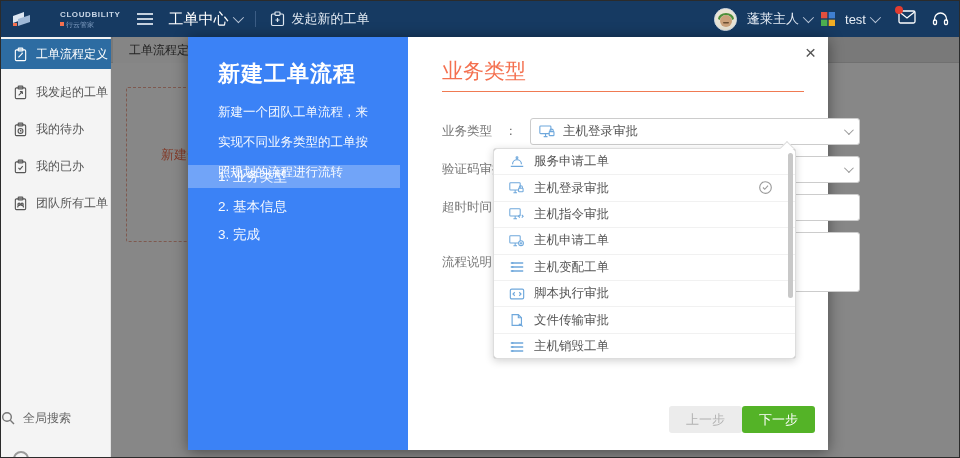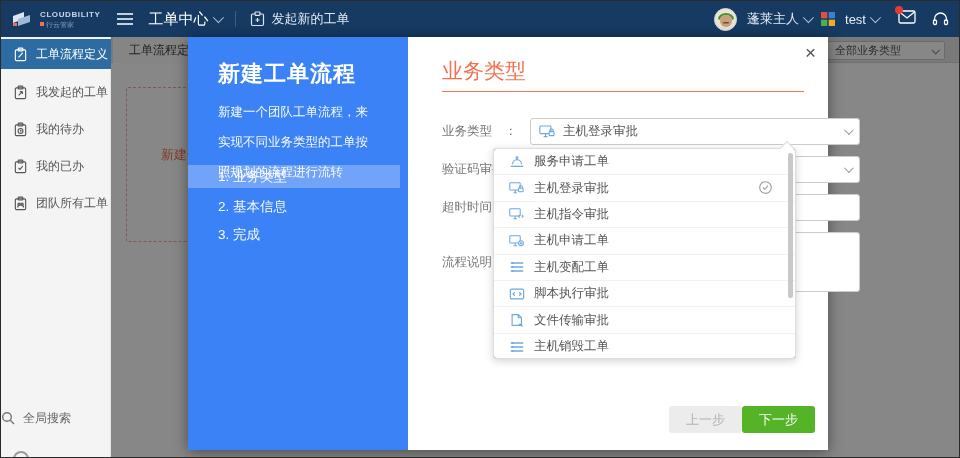--- a/index.html
+++ b/index.html
@@ -3,21 +3,21 @@
 <meta charset="utf-8">
 <style>
   * { margin:0; padding:0; box-sizing:border-box; }
   html,body { width:960px; height:458px; }
   body { font-family:"Liberation Sans","DejaVu Sans",sans-serif; }
   #app { position:relative; width:960px; height:458px; background:#fff; border:1px solid #2b2b2b; overflow:hidden; }
 
   
   .navbar { position:absolute; left:0; top:0; width:100%; height:36px; background:#163a62; display:flex; align-items:center; z-index:40; }
   .logo { display:flex; align-items:center; gap:5px; margin-left:10px; }
-  .logo-text { line-height:1; }
+  .logo-text { line-height:1;margin-left:20px; }
   .logo-title { font-size:8px; font-weight:bold; letter-spacing:.6px; color:#c9d6e6; }
   .logo-sub { font-size:7px; color:#7e9cc0; margin-top:2px; display:flex; align-items:center; gap:2px; }
   .logo-sub .dot { width:4px; height:4px; background:#f4704f; display:inline-block; }
   .nav-burger { margin-left:16px; cursor:pointer; }
   .nav-menu { display:flex; align-items:center; gap:5px; margin-left:14px; color:#fff; font-size:15px; cursor:pointer; }
   .nav-divider { width:1px; height:16px; background:#3c5d85; margin:0 14px; }
   .nav-new { display:flex; align-items:center; gap:6px; color:#dfe7f0; font-size:13px; cursor:pointer; }
   .nav-right { margin-left:auto; display:flex; align-items:center; gap:10px; margin-right:10px; }
   .avatar { width:23px; height:23px; border-radius:50%; overflow:hidden; background:#e9e4d6; border:1px solid #cdd6e2; }
   .nav-user, .nav-team { display:flex; align-items:center; gap:4px; color:#e7edf5; font-size:13px; cursor:pointer; }
@@ -202,24 +202,20 @@
       <span>全局搜索</span>
     </div>
     <div class="side-peek"></div>
   </div>
 
   <div class="content">
     <div class="tabbar">
       <div class="tab">
         <span>工单流程定义</span>
       </div>
-      <div class="filter-select">
-        <span>全部业务类型</span>
-        <span class="fchev"></span>
-      </div>
     </div>
     <div class="create-card">
       <span>新建一</span>
     </div>
   </div>
 
   <div class="overlay"></div>
 
   <div class="modal">
     <div class="wizard">

